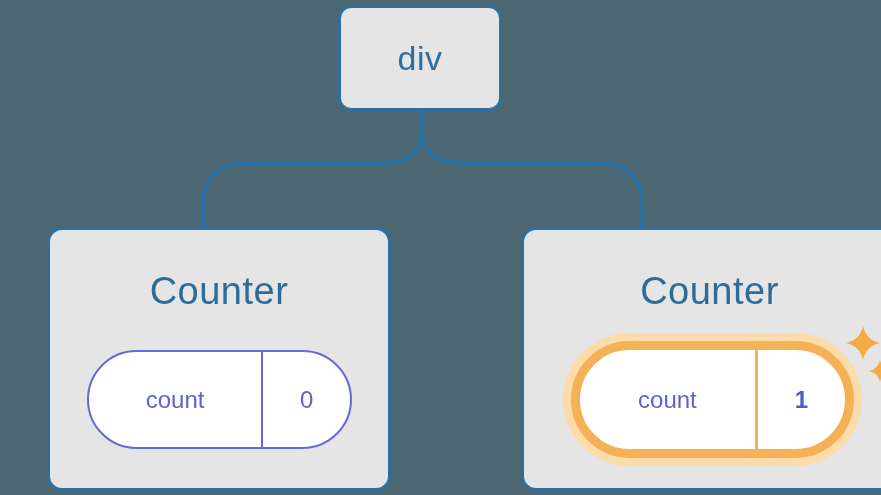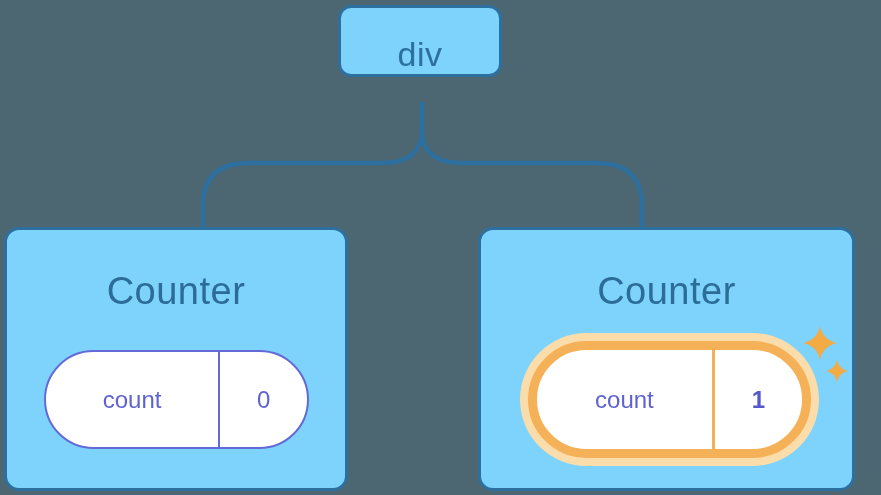--- a/index.html
+++ b/index.html
@@ -16,44 +16,45 @@
   svg.connectors {
     position: absolute;
     left: 0; top: 0;
     width: 881px; height: 495px;
     pointer-events: none;
   }
 
   .root-box {
     position: absolute;
     left: 338px; top: 5px;
-    width: 164px; height: 72px;
-    background: #7dd3fc;
+    width: 164px; height: 106px;
+    background: #e5e5e5;
     border: 3px solid #2d6f9e;
     border-radius: 13px;
     box-sizing: border-box;
     display: flex;
-    align-items: flex-end;
+    align-items: center;
     justify-content: center;
   }
   .root-label {
     color: #2d6f9e;
     font-size: 34px;
     font-weight: 500;
     letter-spacing: 0.5px;
   }
 
   .card {
     position: absolute;
     top: 227px;
     height: 264px;
-    background: #7dd3fc;
+    background: #e5e5e5;
     border: 3px solid #2d6f9e;
     border-radius: 15px;
     box-sizing: border-box;
+    margin-left: 43px;
   }
   .card.left  { left: 4px;   width: 344px; }
   .card.right { left: 478px; width: 377px; }
 
   .card-title {
     position: absolute;
     top: 40px;
     width: 100%;
     text-align: center;
     color: #2b6c99;

